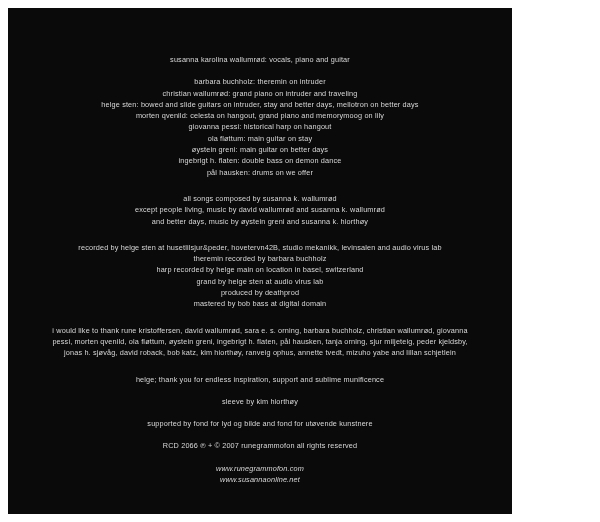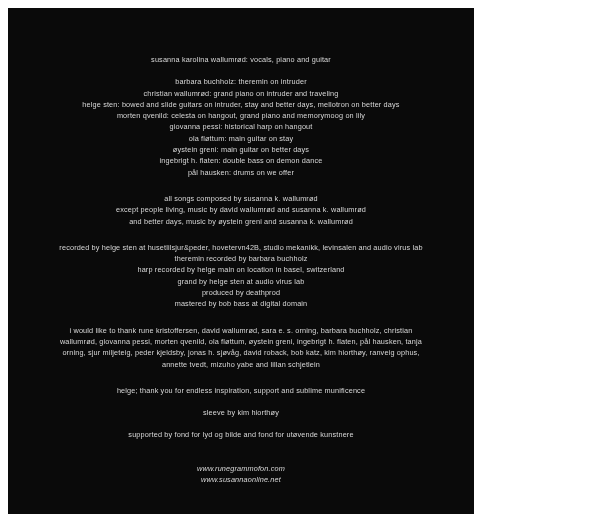--- a/index.html
+++ b/index.html
@@ -16,21 +16,21 @@
   .page {
     position: relative;
     width: 600px;
     height: 522px;
     background: #ffffff;
   }
   .liner {
     position: absolute;
     left: 8px;
     top: 8px;
-    width: 466px;
+    width: 504px;
     height: 506px;
     background: #0a0a0a;
     color: #d8d8d8;
     box-sizing: border-box;
     padding: 28px 30px 18px 30px;
     text-align: center;
     font-size: 7.3px;
     line-height: 1.55;
     letter-spacing: 0.15px;
   }
@@ -84,21 +84,21 @@
       <span class="line">øystein greni: main guitar on better days</span>
       <span class="line">ingebrigt h. flaten: double bass on demon dance</span>
       <span class="line">pål hausken: drums on we offer</span>
     </div>
 
     <div class="spacer-lg"></div>
 
     <div class="block">
       <span class="line">all songs composed by susanna k. wallumrød</span>
       <span class="line">except people living, music by david wallumrød and susanna k. wallumrød</span>
-      <span class="line">and better days, music by øystein greni and susanna k. wallumrød</span>
+      <span class="line">and better days, music by øystein greni and susanna k. hiorthøy</span>
     </div>
 
     <div class="spacer-lg"></div>
 
     <div class="block">
       <span class="line">recorded by helge sten at husetlilsjur&amp;peder, hovetervn42B, studio mekanikk, levinsalen and audio virus lab</span>
       <span class="line">theremin recorded by barbara buchholz</span>
       <span class="line">harp recorded by helge main on location in basel, switzerland</span>
       <span class="line">grand by helge sten at audio virus lab</span>
       <span class="line">produced by deathprod</span>
@@ -124,20 +124,23 @@
     </div>
 
     <div class="spacer-md"></div>
 
     <div class="block">
       <span class="line">supported by fond for lyd og bilde and fond for utøvende kunstnere</span>
     </div>
 
     <div class="spacer-md"></div>
 
+    <div class="block">
+      <span class="footer-line">RCD 2066  ℗ + © 2007 runegrammofon  all rights reserved</span>
+    </div>
 
     <div class="spacer-md"></div>
 
     <div class="block">
       <span class="url">www.runegrammofon.com</span>
       <span class="url">www.susannaonline.net</span>
     </div>
 
   </div>
 </div>

